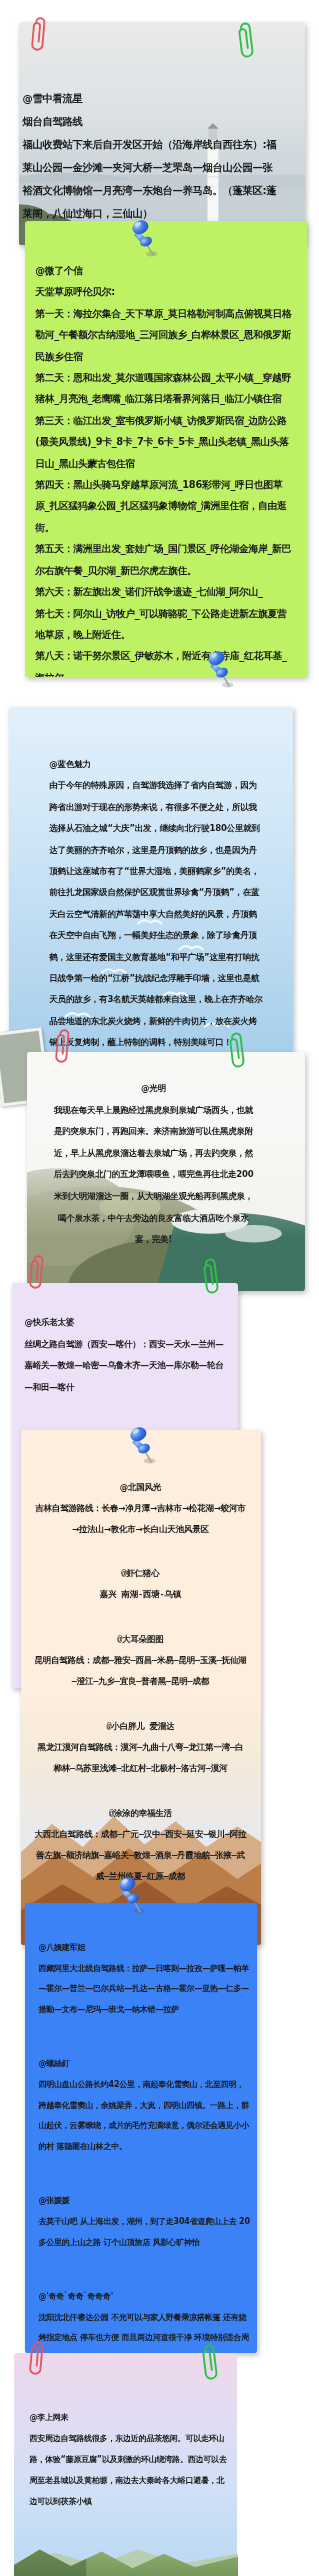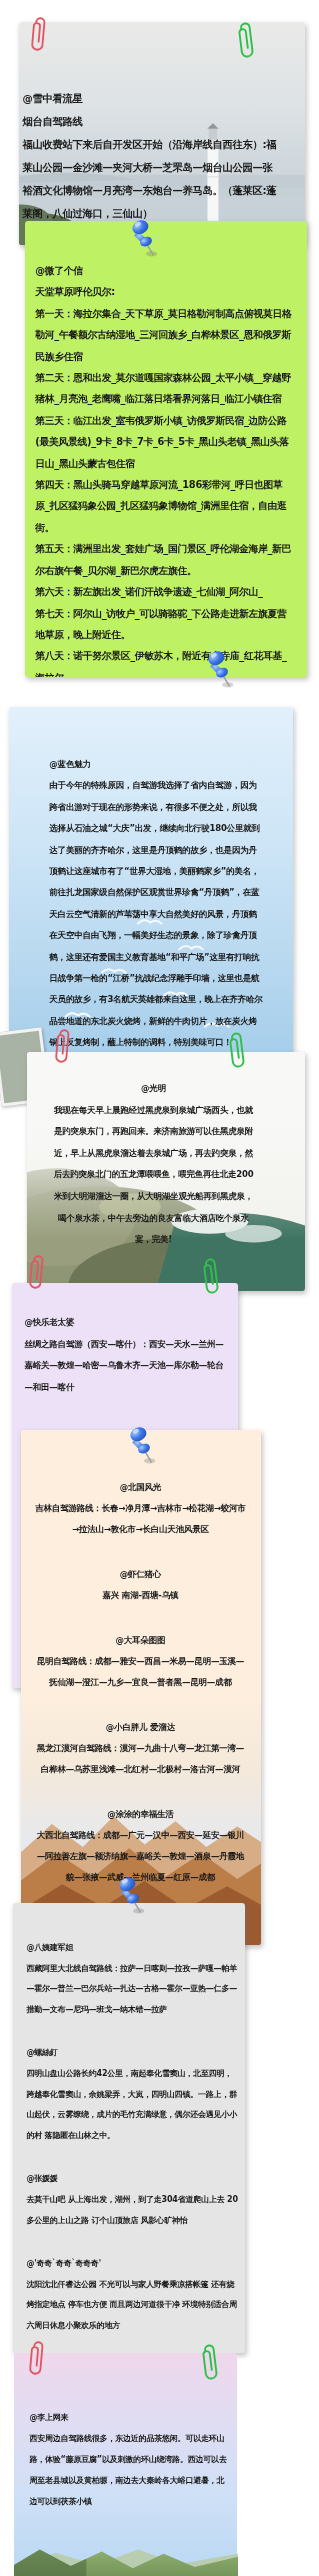--- a/index.html
+++ b/index.html
@@ -35,27 +35,27 @@
                rgba(248,248,246,.3) 58%,rgba(248,248,246,0) 78%);}
 
   
   .card5{left:12px;top:1283px;width:226px;height:405px;background:#ece1f6;}
   .card5 .entries{padding:29px 11.3px 0 12.4px;font-size:8.5px;line-height:21.6px;letter-spacing:-0.2px;}
 
   
   .card6{left:20.6px;top:1430px;width:240px;height:515px;
          background:linear-gradient(180deg,#fdeedd 0%,#fdeedd 52%,#f4e9da 66%,#e7e9ee 80%,#dce4ee 100%);text-align:center;}
   .card6 .entries{padding:47px 13.4px 0 13px;font-size:8.5px;line-height:21px;letter-spacing:-0.2px;}
-  .card6 .entry + .entry{margin-top:24px;}
+  .card6 .entry + .entry{margin-top:24px;font-family:Liberation Mono, monospace;}
   .card6 .scene{bottom:0;top:auto;}
 
   
-  .card7{left:13px;top:1903px;width:232px;height:450px;background:#e5e5e5;}
+  .card7{left:25px;top:1903px;width:232px;height:450px;background:#3b82f6;}
   .card7 .entries{padding:35px 5.2px 0 13.4px;font-size:8px;line-height:20.6px;letter-spacing:-0.2px;}
-  .card7 .entry + .entry{margin-top:23px;}
+  .card7 .entry + .entry{margin-top:34px;}
 
   
   .card8{left:14.4px;top:2353px;width:223px;height:273px;overflow:visible;border-radius:3.1px 3.1px 0 0;
          background:linear-gradient(180deg,#efd7eb 0%,#e2dcf2 22%,#cfe0f6 52%,#bcd9f4 78%,rgba(188,217,244,0) 100%);
          box-shadow:none;}
   .card8 .entries{padding:54px 7.2px 0 15px;font-size:8px;line-height:21px;letter-spacing:-0.2px;}
   .card8 .scene{top:181px;}
 </style>
 </head>
 <body>

